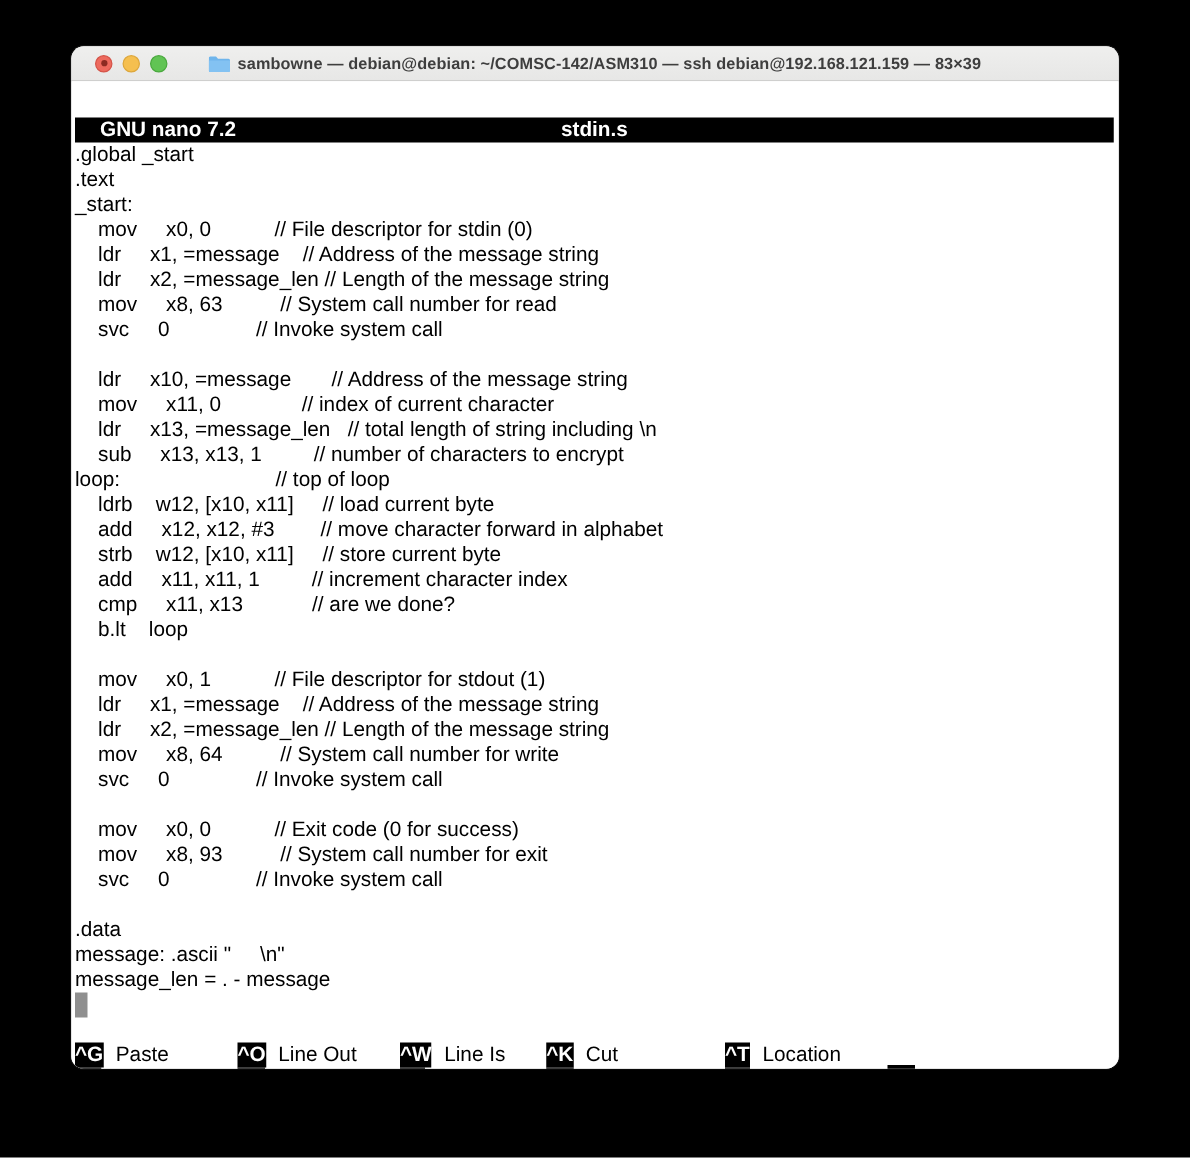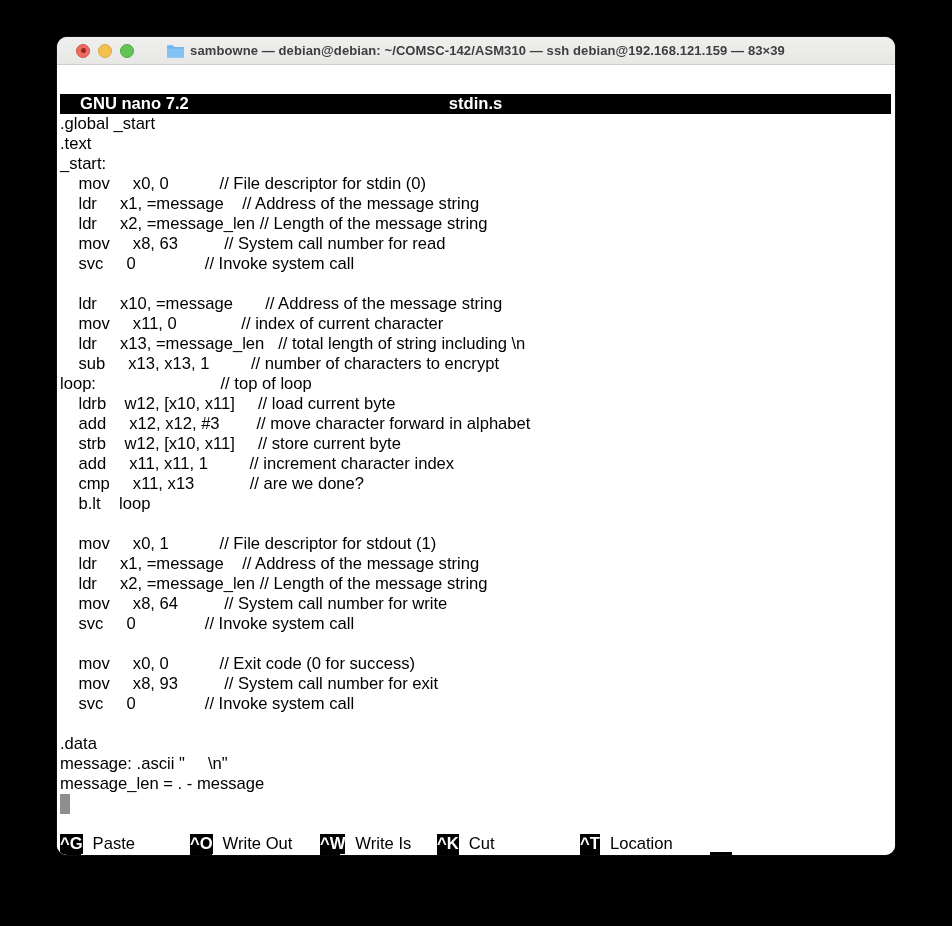--- a/index.html
+++ b/index.html
@@ -149,22 +149,22 @@
     svc     0               // Invoke system call
 
 .data
 message: .ascii "     \n"
 message_len = . - message
 </pre>
 
     <div class="cursor"></div>
 
     <div class="sc r1 c0"><span class="sck">^G</span><span class="scl">Paste</span></div>
-    <div class="sc r1 c1"><span class="sck">^O</span><span class="scl">Write Out</span></div>
-    <div class="sc r1 c2"><span class="sck">^W</span><span class="scl">Write Is</span></div>
+    <div class="sc r1 c1"><span class="sck">^O</span><span class="scl">Line Out</span></div>
+    <div class="sc r1 c2"><span class="sck">^W</span><span class="scl">Line Is</span></div>
     <div class="sc r1 c3"><span class="sck">^K</span><span class="scl">Cut</span></div>
     <div class="sc r1 c4"><span class="sck">^T</span><span class="scl">Location</span></div>
     <div class="sc r1 c5"><span class="sck">^C</span><span class="scl">Location</span></div>
 
     <div class="sc r2 c0"><span class="sck">^X</span><span class="scl">Exit</span></div>
     <div class="sc r2 c1"><span class="sck">^R</span><span class="scl">Read File</span></div>
     <div class="sc r2 c2"><span class="sck">^\</span><span class="scl">Replace</span></div>
     <div class="sc r2 c3"><span class="sck">^U</span><span class="scl">Paste</span></div>
     <div class="sc r2 c4"><span class="sck">^J</span><span class="scl">Justify</span></div>
     <div class="sc r2 c5"><span class="sck">^/</span><span class="scl">Go To Line</span></div>

